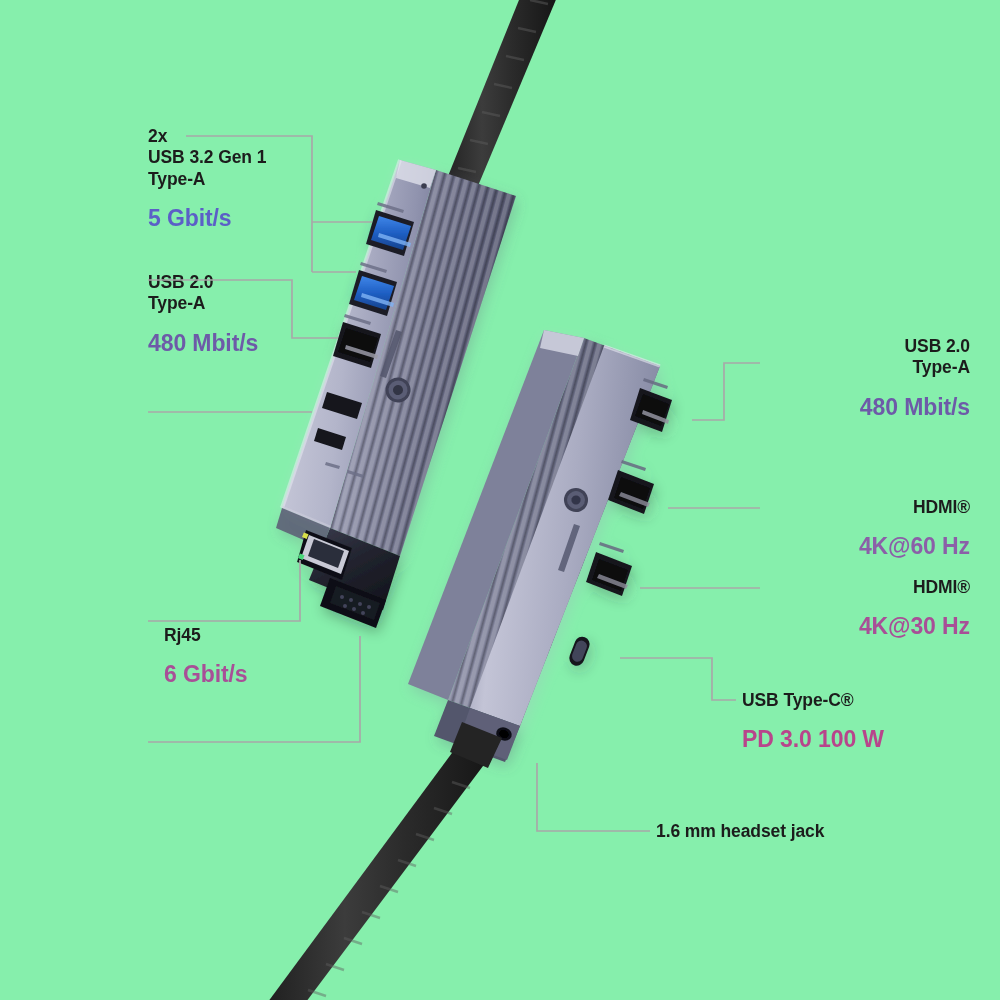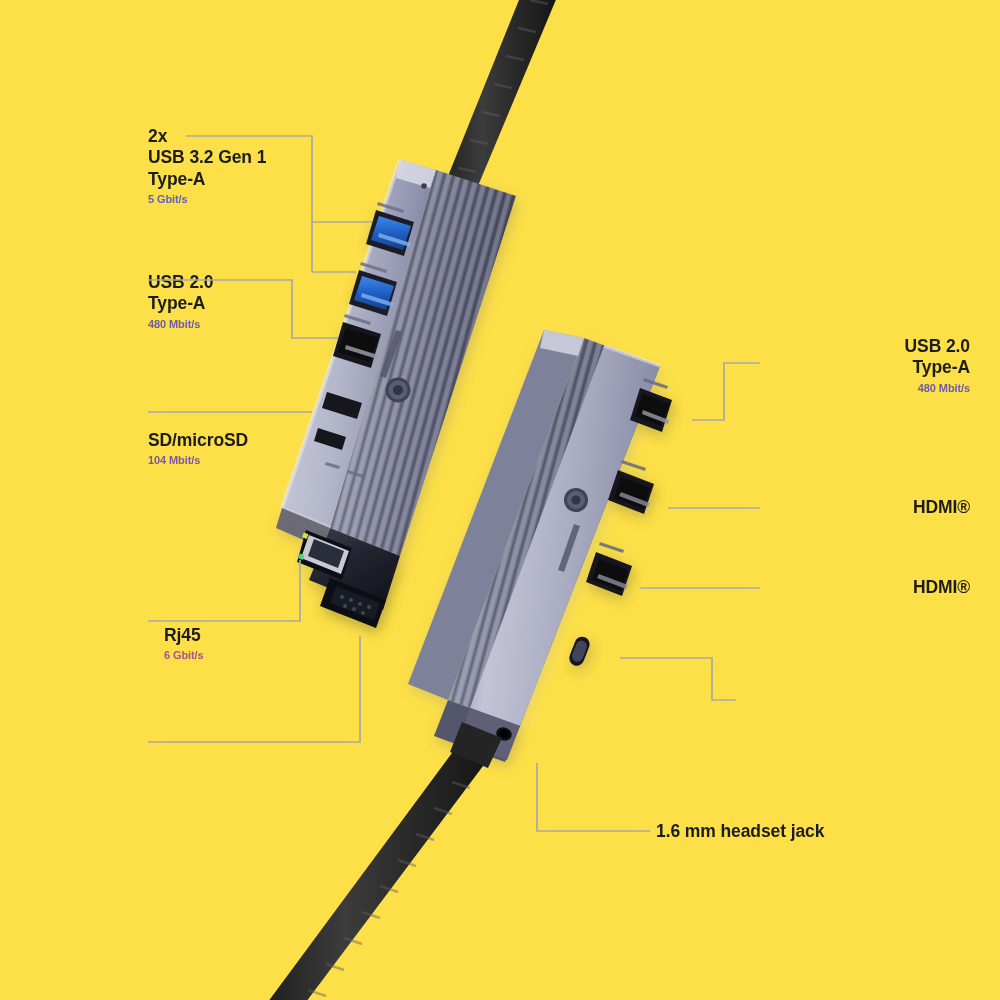--- a/index.html
+++ b/index.html
@@ -5,38 +5,38 @@
   * { margin:0; padding:0; box-sizing:border-box; }
   html, body {
     width:1000px; height:1000px;
     background:#ffffff;
     font-family:"Liberation Sans", sans-serif;
     overflow:hidden;
   }
   #stage {
     position:relative;
     width:1000px; height:1000px;
-    background:#fde047;
+    background:#86efac;
   }
 
   
   .label { position:absolute; }
   .label .title {
     font-weight:bold;
     font-size:17.5px;
     line-height:1.22;
     color:#1c1c1c;
     letter-spacing:-0.1px;
     white-space:pre-line;
   }
   .label .spec {
     font-weight:bold;
-    font-size:11px;
+    font-size:23px;
     line-height:1.22;
-    margin-top:3px;
+    margin-top:14px;
     letter-spacing:-0.1px;
     white-space:nowrap;
   }
   .label.right { text-align:right; }
   .label.left  { text-align:left; }
 
   
   #leaders, #device { position:absolute; left:0; top:0; width:1000px; height:1000px; }
   #leaders { z-index:5; }
   #device  { z-index:2; }
@@ -327,43 +327,45 @@
 Type-A</div>
     <div class="spec" style="color:#5b5fc7;">5 Gbit/s</div>
   </div>
 
   <div class="label left" style="left:148px; top:272px;">
     <div class="title">USB 2.0
 Type-A</div>
     <div class="spec" style="color:#6d5aa8;">480 Mbit/s</div>
   </div>
 
-  <div class="label left" style="left:148px; top:430px;">
-    <div class="title">SD/microSD</div>
-    <div class="spec" style="color:#7d56a5;">104 Mbit/s</div>
-  </div>
 
   <div class="label left" style="left:164px; top:625px;">
     <div class="title">Rj45</div>
     <div class="spec" style="color:#a84f97;">6 Gbit/s</div>
   </div>
 
 
   <div class="label right" style="right:30px; top:336px; width:320px;">
     <div class="title">USB 2.0
 Type-A</div>
     <div class="spec" style="color:#6d5aa8;">480 Mbit/s</div>
   </div>
 
   <div class="label right" style="right:30px; top:497px; width:320px;">
     <div class="title">HDMI®</div>
+    <div class="spec" style="color:#8b5fa8;">4K@60 Hz</div>
   </div>
 
   <div class="label right" style="right:30px; top:577px; width:320px;">
     <div class="title">HDMI®</div>
-  </div>
-
+    <div class="spec" style="color:#a84f97;">4K@30 Hz</div>
+  </div>
+
+  <div class="label left" style="left:742px; top:690px;">
+    <div class="title">USB Type-C®</div>
+    <div class="spec" style="color:#b8458b;">PD 3.0 100 W</div>
+  </div>
 
   <div class="label left" style="left:656px; top:821px;">
     <div class="title">1.6 mm headset jack</div>
   </div>
 
 </div>
 
 </body></html>

